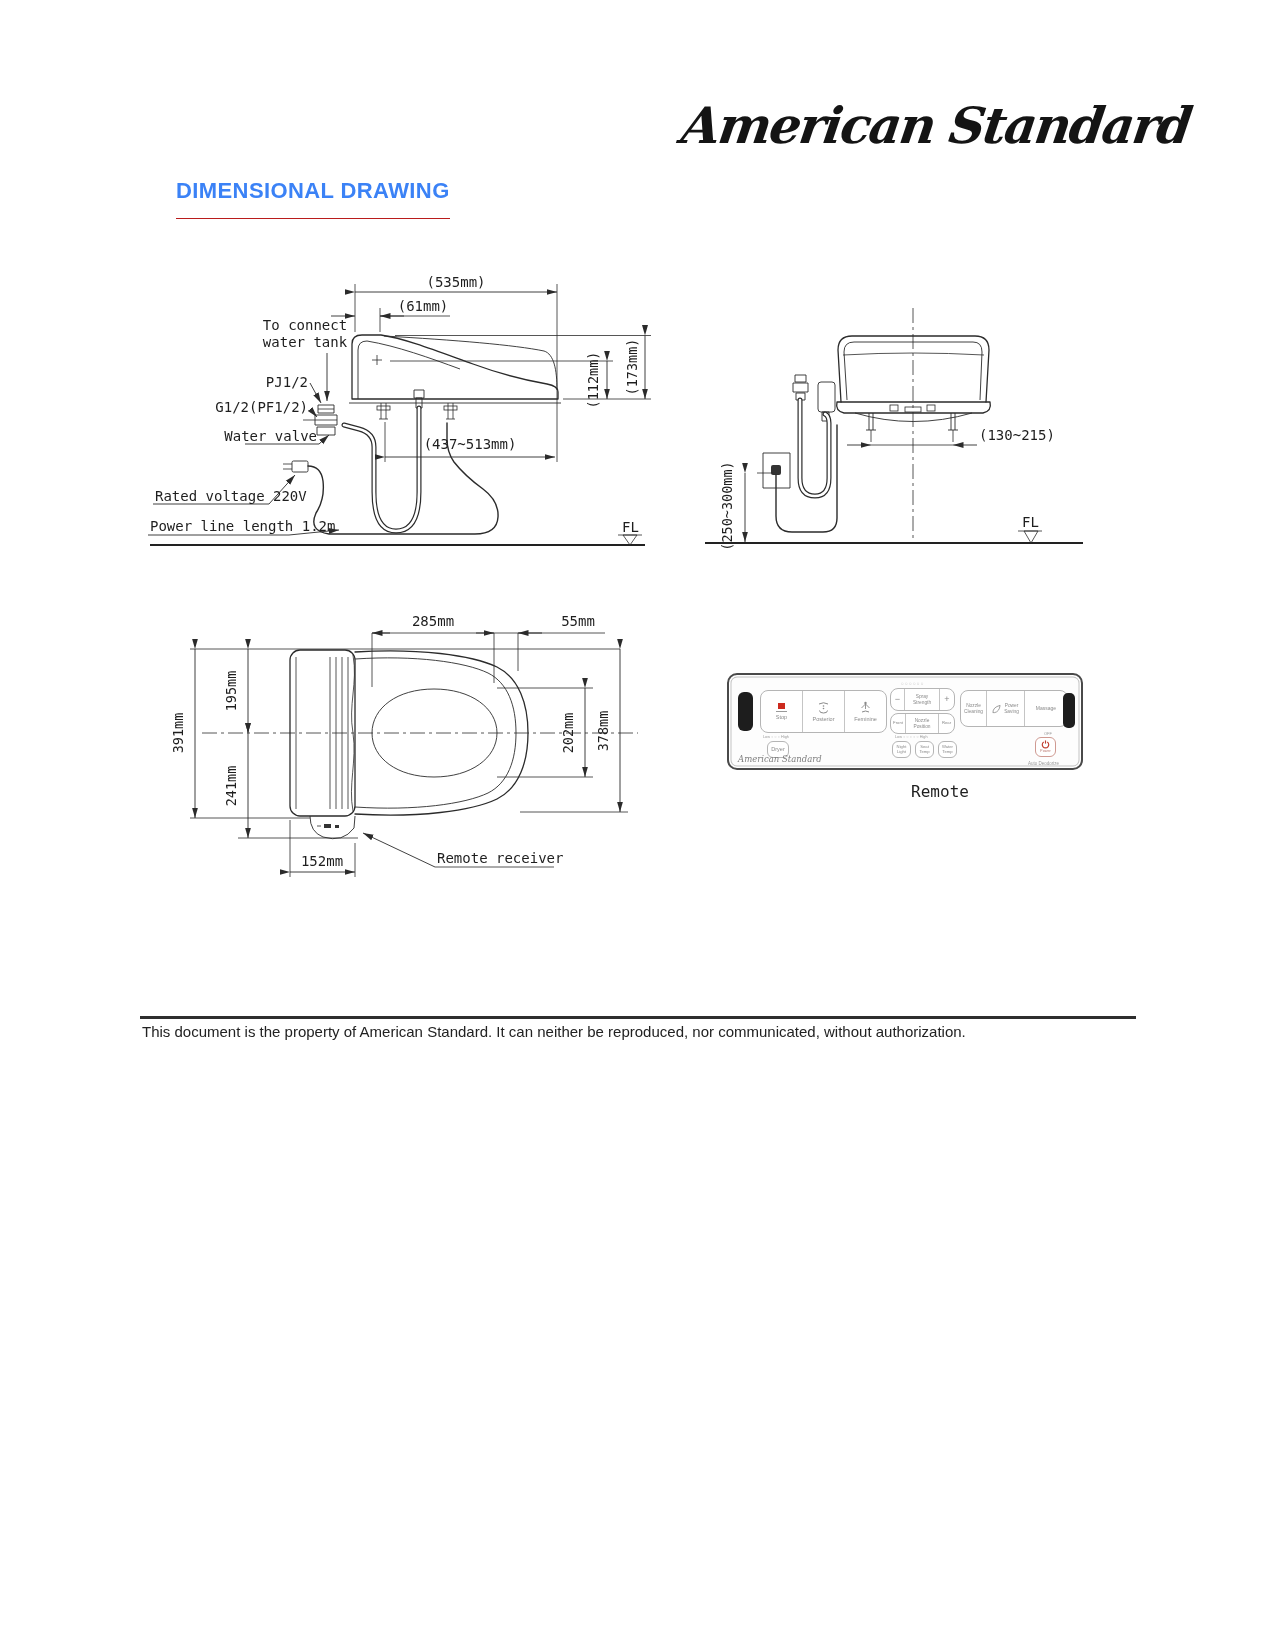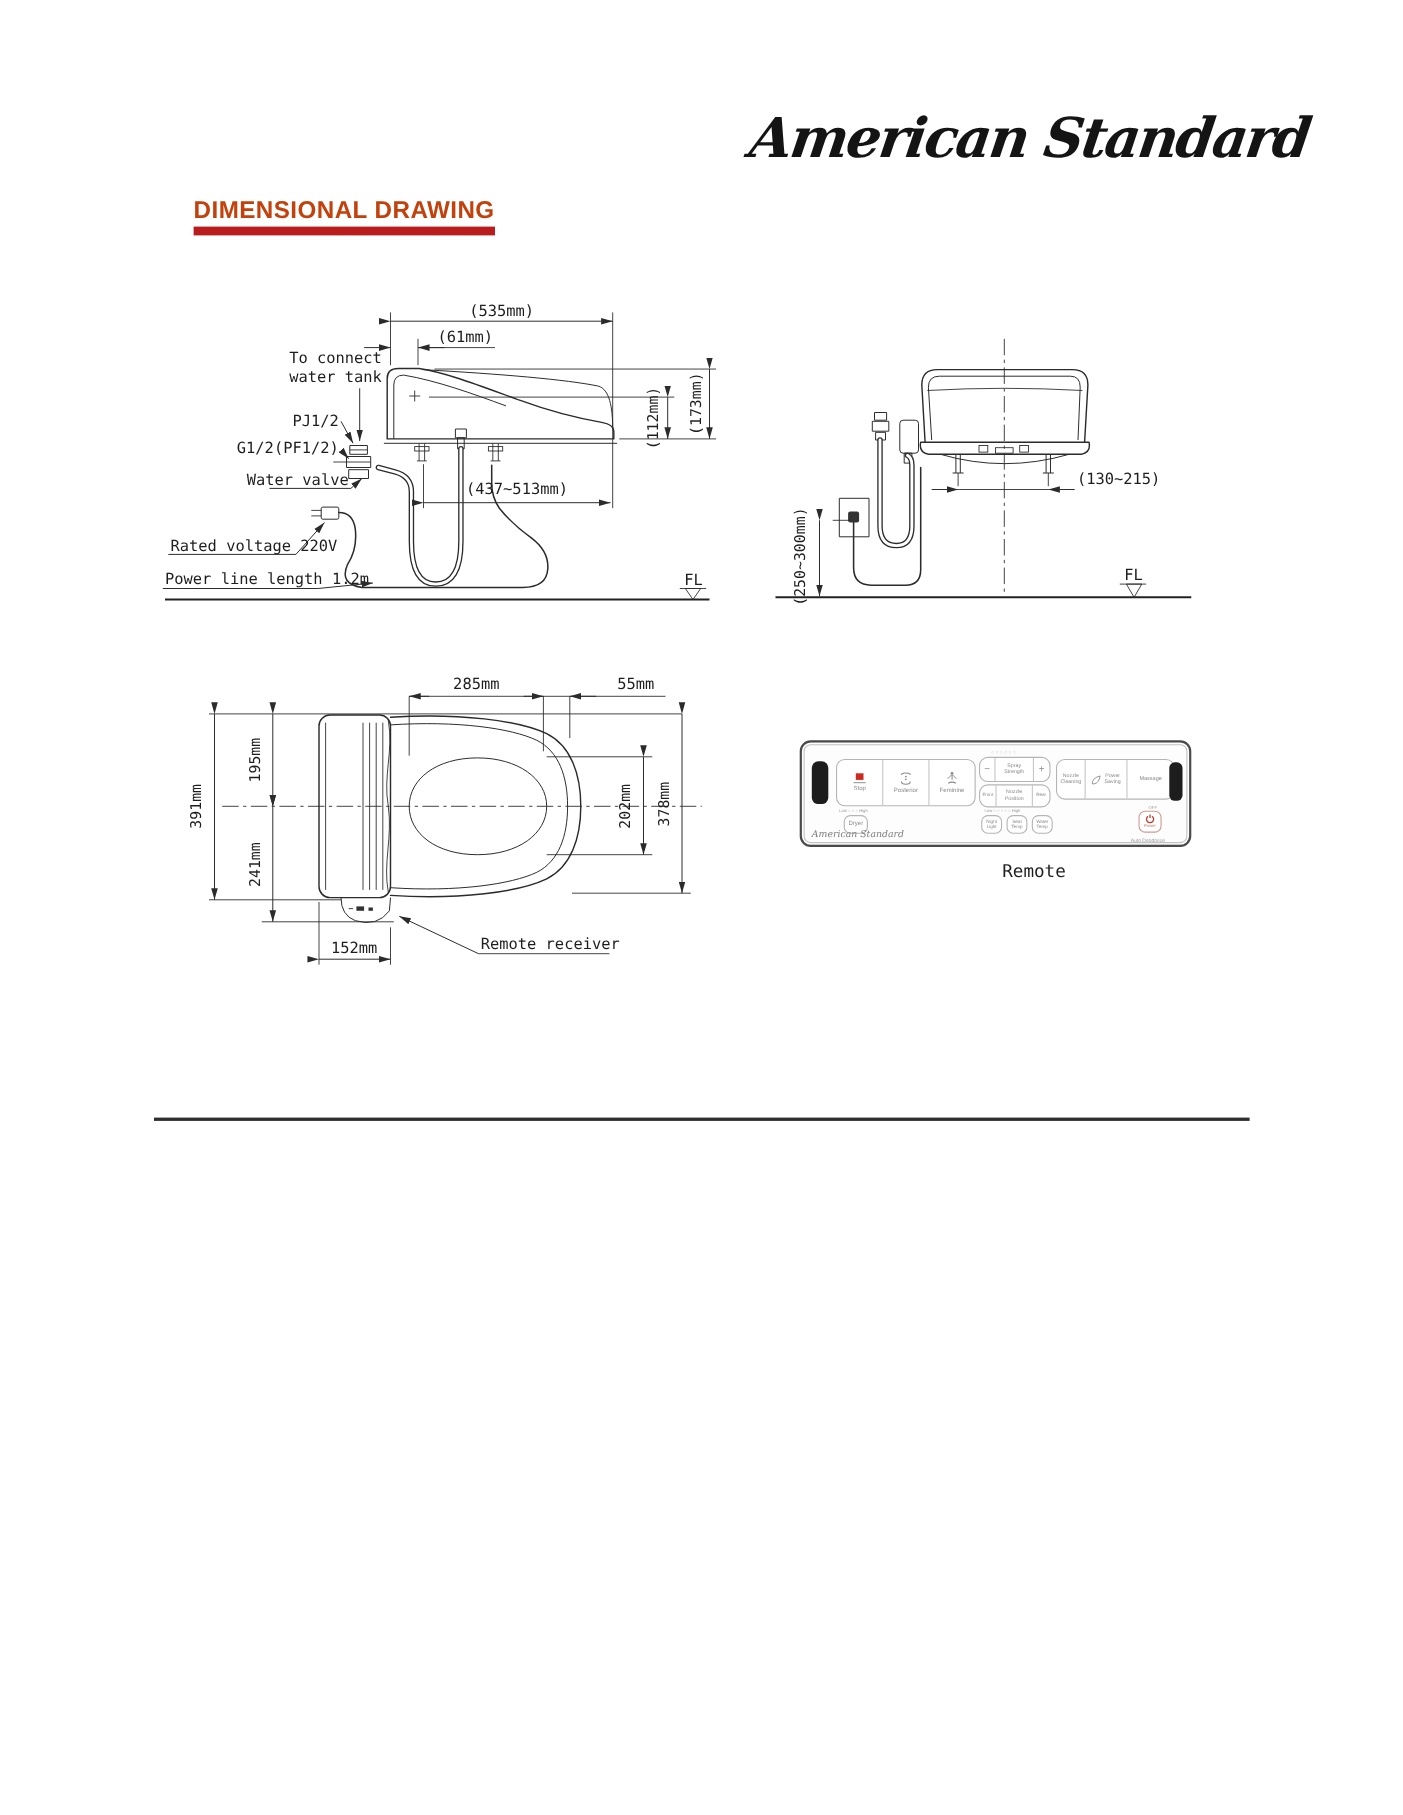--- a/index.html
+++ b/index.html
@@ -5,22 +5,22 @@
   html,body{margin:0;padding:0;background:#ffffff;}
   .page{position:relative;width:1275px;height:1650px;background:#ffffff;overflow:hidden;
         font-family:"Liberation Sans",sans-serif;}
   .abs{position:absolute;}
 
   
   .logo{left:682px;top:96px;width:380px;height:62px;
         font-family:"DejaVu Serif",serif;font-style:italic;font-weight:bold;
         font-size:50px;color:#141414;letter-spacing:-2px;white-space:nowrap;
         transform:skewX(-8deg);}
-  .doc-title{left:176px;top:178px;font-size:22px;font-weight:bold;color:#c2410c;
-        letter-spacing:0.4px;border-bottom:8px solid #b91c1c;padding-bottom:2px;
+  .doc-title{left:176px;top:178px;font-size:22px;font-weight:bold;color:#3b82f6;
+        letter-spacing:0.4px;border-bottom:1px solid #b91c1c;padding-bottom:14px;
         display:inline-block;}
 
   
   svg text.dim{font-family:"DejaVu Sans Mono",monospace;font-size:13.5px;fill:#1e1e1e;}
   svg text.dimb{font-family:"DejaVu Sans Mono",monospace;font-size:14px;fill:#1e1e1e;}
   .obj{stroke:#2b2b2b;stroke-width:1.3;fill:none;stroke-linejoin:round;stroke-linecap:round;}
   .obj2{stroke:#2b2b2b;stroke-width:0.9;fill:none;stroke-linejoin:round;}
   .thin{stroke:#2b2b2b;stroke-width:0.8;fill:none;}
   .dimln{stroke:#2b2b2b;stroke-width:0.9;fill:none;}
   .cl{stroke:#2b2b2b;stroke-width:0.8;stroke-dasharray:15 4 3 4;fill:none;}
@@ -400,14 +400,15 @@
         <line x1="5" y1="0.5" x2="5" y2="4" stroke="#c03b2d" stroke-width="1.3"></line>
       </svg>
       <span class="rlabel" style="font-size:3.8px;color:#bb7a72;">Power</span>
     </div>
     <div class="rtiny" style="left:299px;top:86px;font-size:4.5px;">Auto Deodorize</div>
     <div class="irbar" style="left:334px;top:18px;width:12px;height:35px;border-radius:5px;"></div>
   </div>
   <div class="abs caption" style="left:815px;top:782px;width:250px;">Remote</div>
 
   <div class="abs footer-rule"></div>
+  <div class="abs footer-text" style="top:1022px;">This document is the property of American Standard. It can neither be reproduced, nor communicated, without authorization.</div>
 
 </div>
 
 </body></html>

